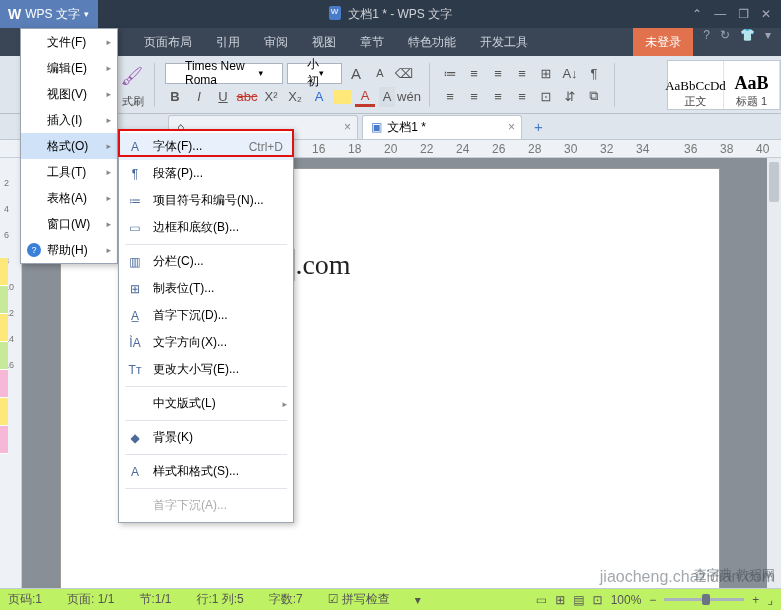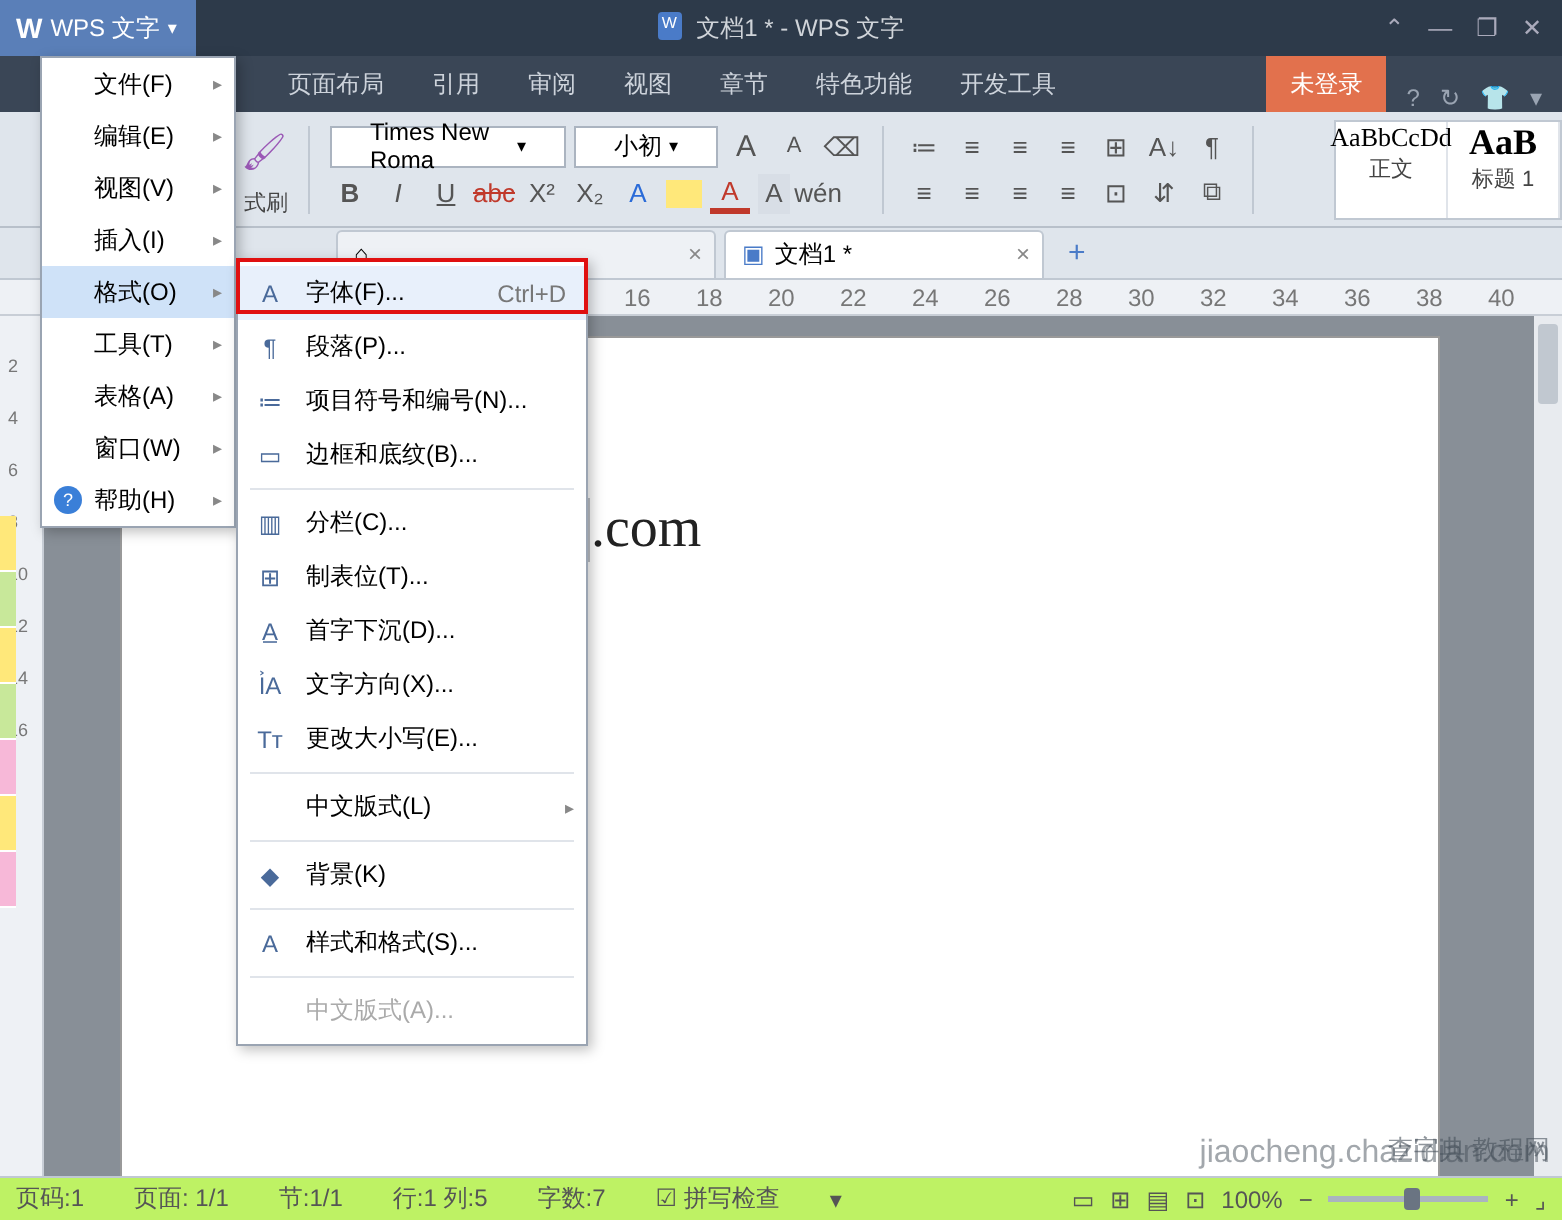--- a/index.html
+++ b/index.html
@@ -6,33 +6,33 @@
 body{width:781px;height:610px;background:#fff;position:relative;overflow:hidden}
 .titlebar{height:28px;background:#2d3a4a;display:flex;align-items:center;color:#fff;position:relative}
 .app-menu{background:#5a7fb8;height:28px;padding:0 10px 0 8px;display:flex;align-items:center;gap:4px}
 .app-menu .w-icon{font-weight:bold;font-size:14px}
 .app-menu .arrow{font-size:9px}
 .title-center{position:absolute;left:0;right:0;text-align:center;top:6px;font-size:12px;color:#d0d4d9}
 .title-center .doc-icon{display:inline-block;width:12px;height:14px;background:#4a7bc8;border-radius:2px;margin-right:4px;vertical-align:-2px;position:relative}
 .title-center .doc-icon::after{content:"W";color:#fff;font-size:8px;position:absolute;left:2px;top:1px}
 .title-right{margin-left:auto;display:flex;align-items:center;gap:12px;padding-right:10px;color:#aab;z-index:2}
 .title-right span{cursor:pointer}
-.ribbon-tabs{height:28px;background:#3a4656;display:flex;align-items:flex-end;color:#cdd3db;padding-left:132px}
+.ribbon-tabs{height:28px;background:#3a4656;display:flex;align-items:flex-start;color:#cdd3db;padding-left:132px}
 .ribbon-tabs .tab{padding:0 12px;height:28px;line-height:28px;cursor:pointer}
 .ribbon-tabs .login{background:#e2714d;color:#fff;padding:0 12px;height:28px;line-height:28px;margin-left:auto}
 .ribbon-tabs .right-icons{display:flex;gap:10px;padding:0 10px;color:#9aa4b2}
 .ribbon{height:58px;background:#dfe5ec;border-bottom:1px solid #b8c0ca;display:flex;align-items:center;padding-left:122px;gap:6px}
 .ribbon .sep{width:1px;height:44px;background:#c0c8d2;margin:0 4px}
 .ribbon .brush{width:20px;height:30px;display:flex;align-items:center;justify-content:center;color:#9b59b6;font-size:18px}
 .font-select{background:#fff;border:1px solid #abb4c0;height:21px;padding:0 19px;display:flex;align-items:center}
 .ribbon-col{display:flex;flex-direction:column;gap:3px}
 .ribbon-row{display:flex;align-items:center;gap:4px}
 .ribbon-btn{width:20px;height:20px;display:flex;align-items:center;justify-content:center;color:#555;cursor:pointer;font-size:13px}
 .style-gallery{margin-left:auto;display:flex;height:50px;border:1px solid #c0c8d2;background:#fff}
-.style-item{width:56px;border-right:1px solid #e0e4ea;display:flex;flex-direction:column;align-items:center;justify-content:flex-start}
+.style-item{width:56px;border-right:1px solid #e0e4ea;display:flex;flex-direction:column;align-items:center;justify-content:flex-end}
 .style-item .preview{font-family:"Times New Roman";font-size:13px}
 .style-item .lbl{font-size:11px;color:#444}
 .doc-tabs{height:26px;background:#dfe5ec;border-bottom:1px solid #c0c8d2;display:flex;align-items:center;padding-left:168px;gap:4px}
 .doc-tab{background:#f5f7fa;border:1px solid #c0c8d2;border-bottom:none;height:24px;padding:0 26px 0 8px;display:flex;align-items:center;gap:5px;position:relative;border-radius:3px 3px 0 0}
 .doc-tab .x{position:absolute;right:6px;top:4px;color:#888}
 .doc-tab.active{background:#fff}
 .ruler{height:18px;background:#eef1f5;border-bottom:1px solid #c8ced6;position:relative;overflow:hidden;margin-left:0}
 .ruler .nums{position:absolute;left:60px;top:2px;color:#777;font-size:9px;letter-spacing:0;display:flex;gap:20px}
 .workspace{position:absolute;top:158px;left:0;right:14px;bottom:22px;background:#888f97;overflow:hidden}
 .vruler{position:absolute;left:0;top:0;bottom:0;width:22px;background:#eef1f5;border-right:1px solid #c8ced6}
@@ -110,21 +110,21 @@
     <div class="brush">🖌</div>
     <div style="font-size:11px;color:#444">式刷</div>
   </div>
   <div class="sep"></div>
   <div class="ribbon-col">
     <div class="ribbon-row">
       <div class="font-select" style="width:118px">
           <span>Times New Roma</span>
           <span style="margin-left:auto;font-size:9px">▾</span>
         </div>
-      <div class="font-select" style="width:72px">
+      <div class="font-select" style="width:55px">
           <span>小初</span>
           <span style="margin-left:auto;font-size:9px">▾</span>
         </div>
       <span class="ribbon-btn" style="font-size:15px">A</span>
       <span class="ribbon-btn" style="font-size:11px">A</span>
       <span class="ribbon-btn">⌫</span>
     </div>
     <div class="ribbon-row">
       <span class="ribbon-btn" style="font-weight:bold">B</span>
       <span class="ribbon-btn" style="font-style:italic">I</span>
@@ -198,21 +198,21 @@
       <span style="width: 16px;">16</span>
       <span style="width: 16px;">18</span>
       <span style="width: 16px;">20</span>
       <span style="width: 16px;">22</span>
       <span style="width: 16px;">24</span>
       <span style="width: 16px;">26</span>
       <span style="width: 16px;">28</span>
       <span style="width: 16px;">30</span>
       <span style="width: 16px;">32</span>
       <span style="width: 16px;">34</span>
-      <span style="width: 16px;">36</span>
+      <span style="width: 16px; margin-left: 12px;">36</span>
       <span style="width: 16px;">38</span>
       <span style="width: 16px;">40</span>
     </div>
 </div>
 
 <div class="workspace">
   <div class="vruler" id="vruler">
       <div class="vn" style="top: 20px;">2</div>
       <div class="vn" style="top: 46px;">4</div>
       <div class="vn" style="top: 72px;">6</div>
@@ -278,21 +278,21 @@
     <div class="smi">首字下沉(D)...<span class="ic">A̲</span></div>
     <div class="smi">文字方向(X)...<span class="ic">I͐A</span></div>
     <div class="smi">更改大小写(E)...<span class="ic">Tт</span></div>
     <hr>
     <div class="smi">中文版式(L)<span class="arr2">▸</span></div>
     <hr>
     <div class="smi">背景(K)<span class="ic">◆</span></div>
     <hr>
     <div class="smi">样式和格式(S)...<span class="ic">A</span></div>
     <hr>
-    <div class="smi disabled">中文版式(A)...</div>
+    <div class="smi disabled">首字下沉(A)...</div>
   </div>
 <div class="highlight-box"></div>
 
 <div class="left-strip">
   <div></div>
     <div class="b"></div>
     <div></div>
     <div class="b"></div>
     <div class="c"></div>
     <div></div>

